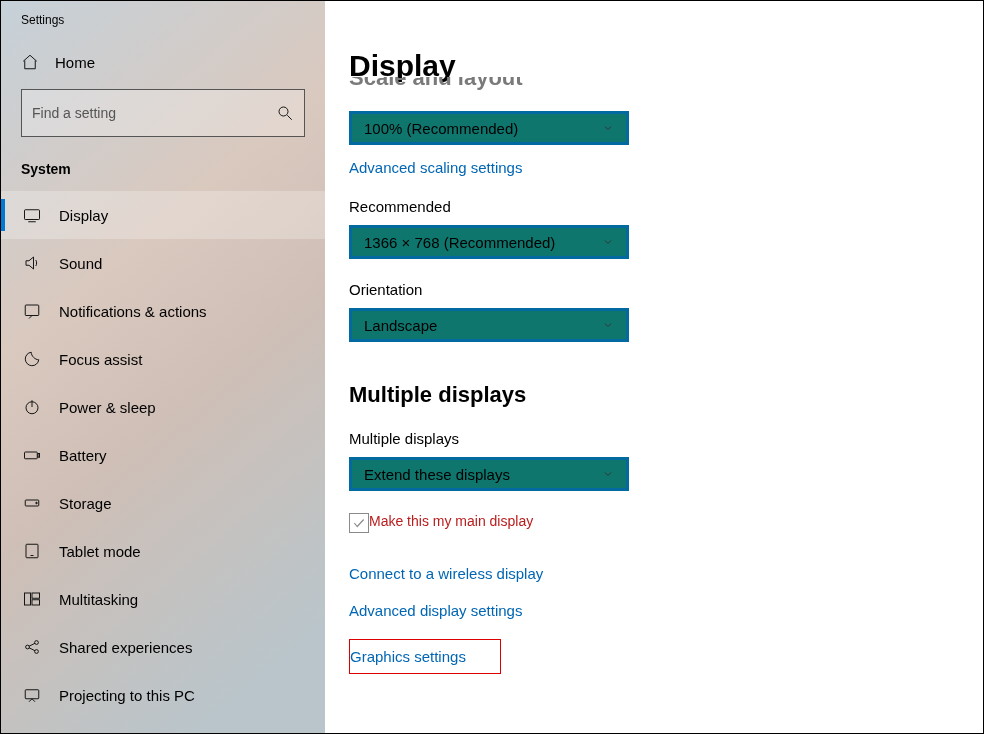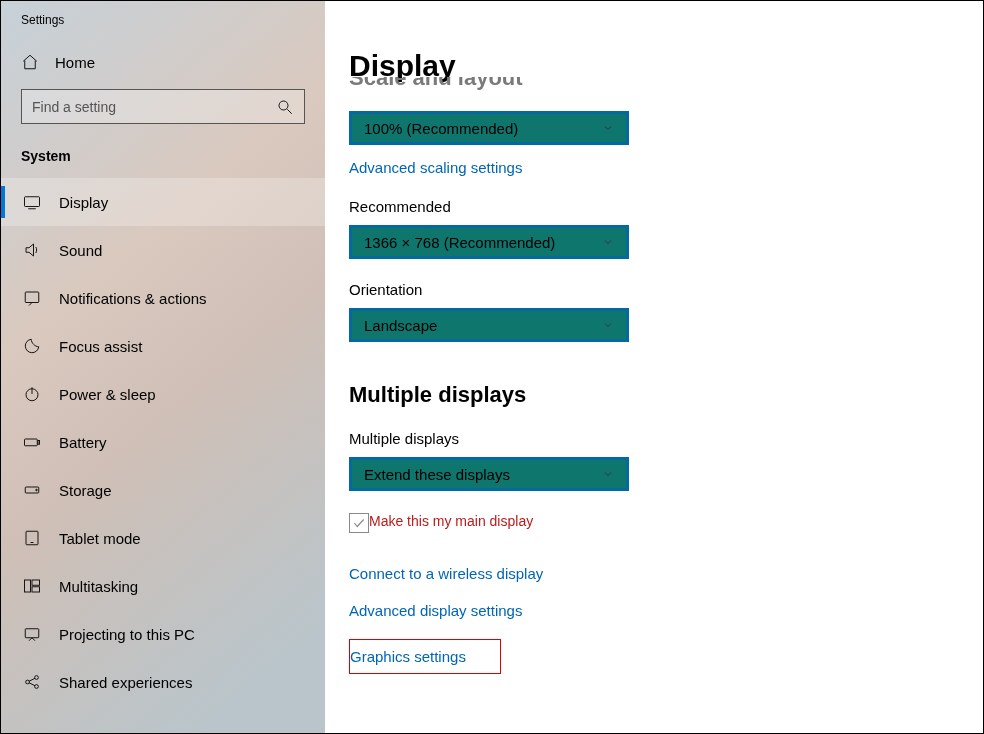--- a/index.html
+++ b/index.html
@@ -43,21 +43,21 @@
   }
   .search-wrap {
     margin: 0 20px 18px 20px;
   }
   .search-box {
     display: flex;
     align-items: center;
     justify-content: space-between;
     border: 1px solid #555;
     background: rgba(255,255,255,0.25);
-    height: 35px;
+    height: 48px;
     padding: 0 10px;
   }
   .search-box input {
     border: none;
     background: transparent;
     outline: none;
     font-size: 14px;
     width: 100%;
     color: #333;
   }
@@ -276,37 +276,37 @@
               <rect x="2" y="4" width="8" height="16"></rect>
               <rect x="12" y="4" width="10" height="7"></rect>
               <rect x="12" y="13" width="10" height="7"></rect>
             </svg>
         </span>
         <span class="nav-label">Multitasking</span>
       </li>
       <li class="nav-item">
         <span class="nav-icon">
           <svg viewBox="0 0 24 24">
-              <rect x="3" y="5" width="18" height="12" rx="1"></rect>
-              <path d="M8 21l4-4 4 4"></path>
-            </svg>
-        </span>
-        <span class="nav-label">Projecting to this PC</span>
-      </li>
-      <li class="nav-item">
-        <span class="nav-icon">
-          <svg viewBox="0 0 24 24">
               <circle cx="6" cy="12" r="2.5"></circle>
               <circle cx="18" cy="6" r="2.5"></circle>
               <circle cx="18" cy="18" r="2.5"></circle>
               <line x1="8" y1="11" x2="16" y2="7"></line>
               <line x1="8" y1="13" x2="16" y2="17"></line>
             </svg>
         </span>
         <span class="nav-label">Shared experiences</span>
+      </li>
+      <li class="nav-item">
+        <span class="nav-icon">
+          <svg viewBox="0 0 24 24">
+              <rect x="3" y="5" width="18" height="12" rx="1"></rect>
+              <path d="M8 21l4-4 4 4"></path>
+            </svg>
+        </span>
+        <span class="nav-label">Projecting to this PC</span>
       </li>
     </ul>
   </aside>
 
   <main class="main">
     <h1 class="page-title">Display</h1>
     <div class="cutoff-heading">Scale and layout</div>
 
     <div class="field-group first">
       <div class="dropdown">

